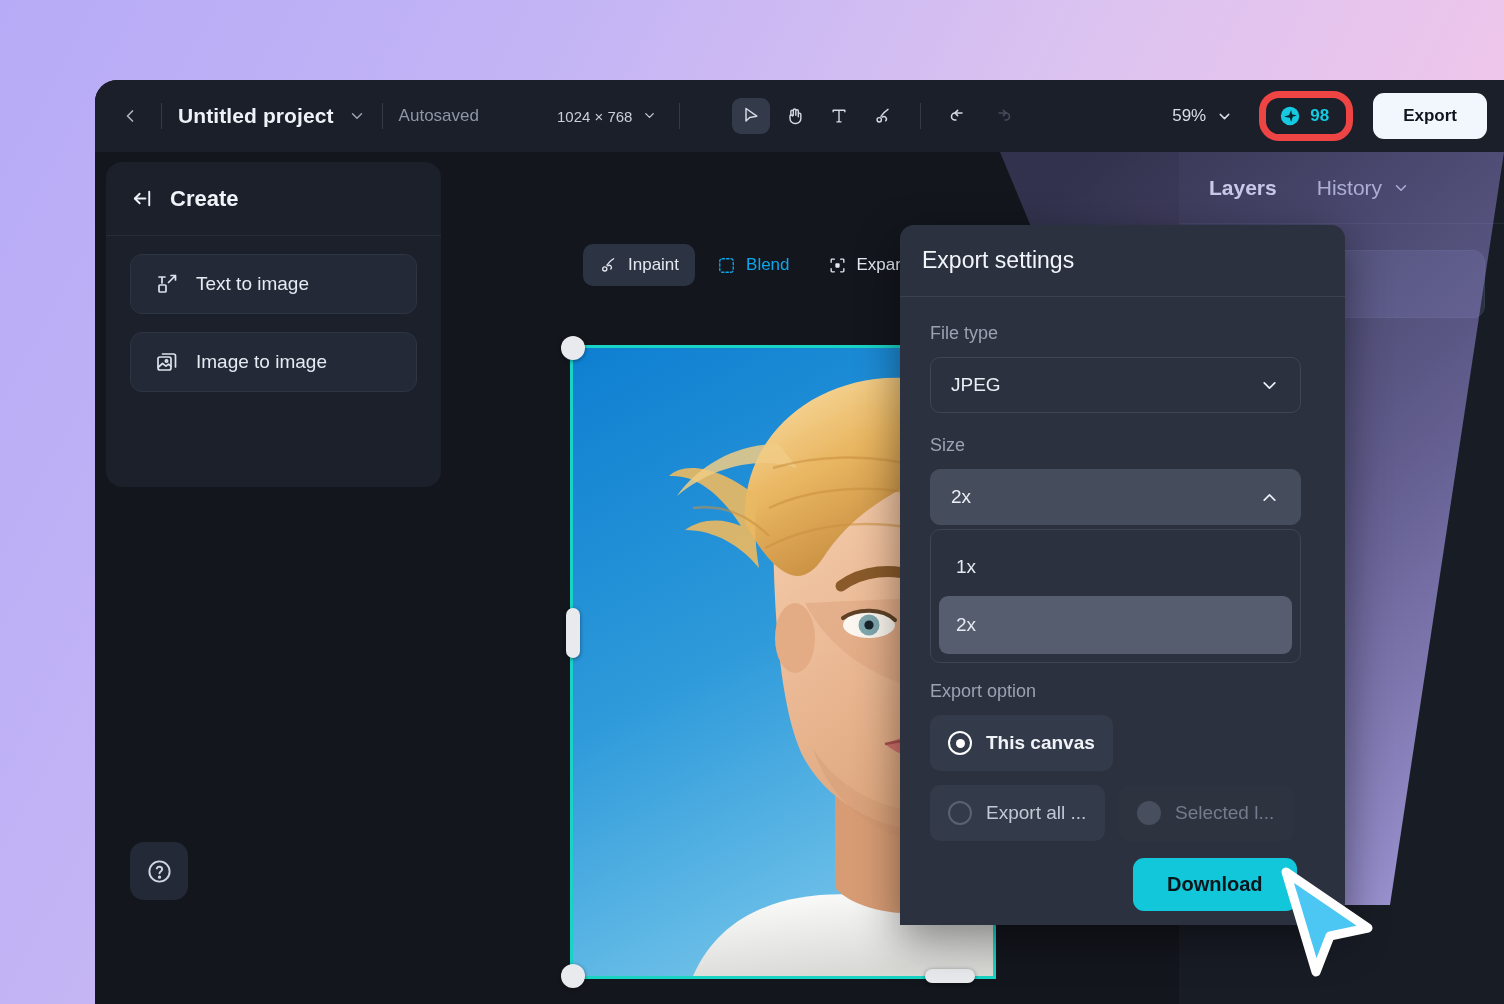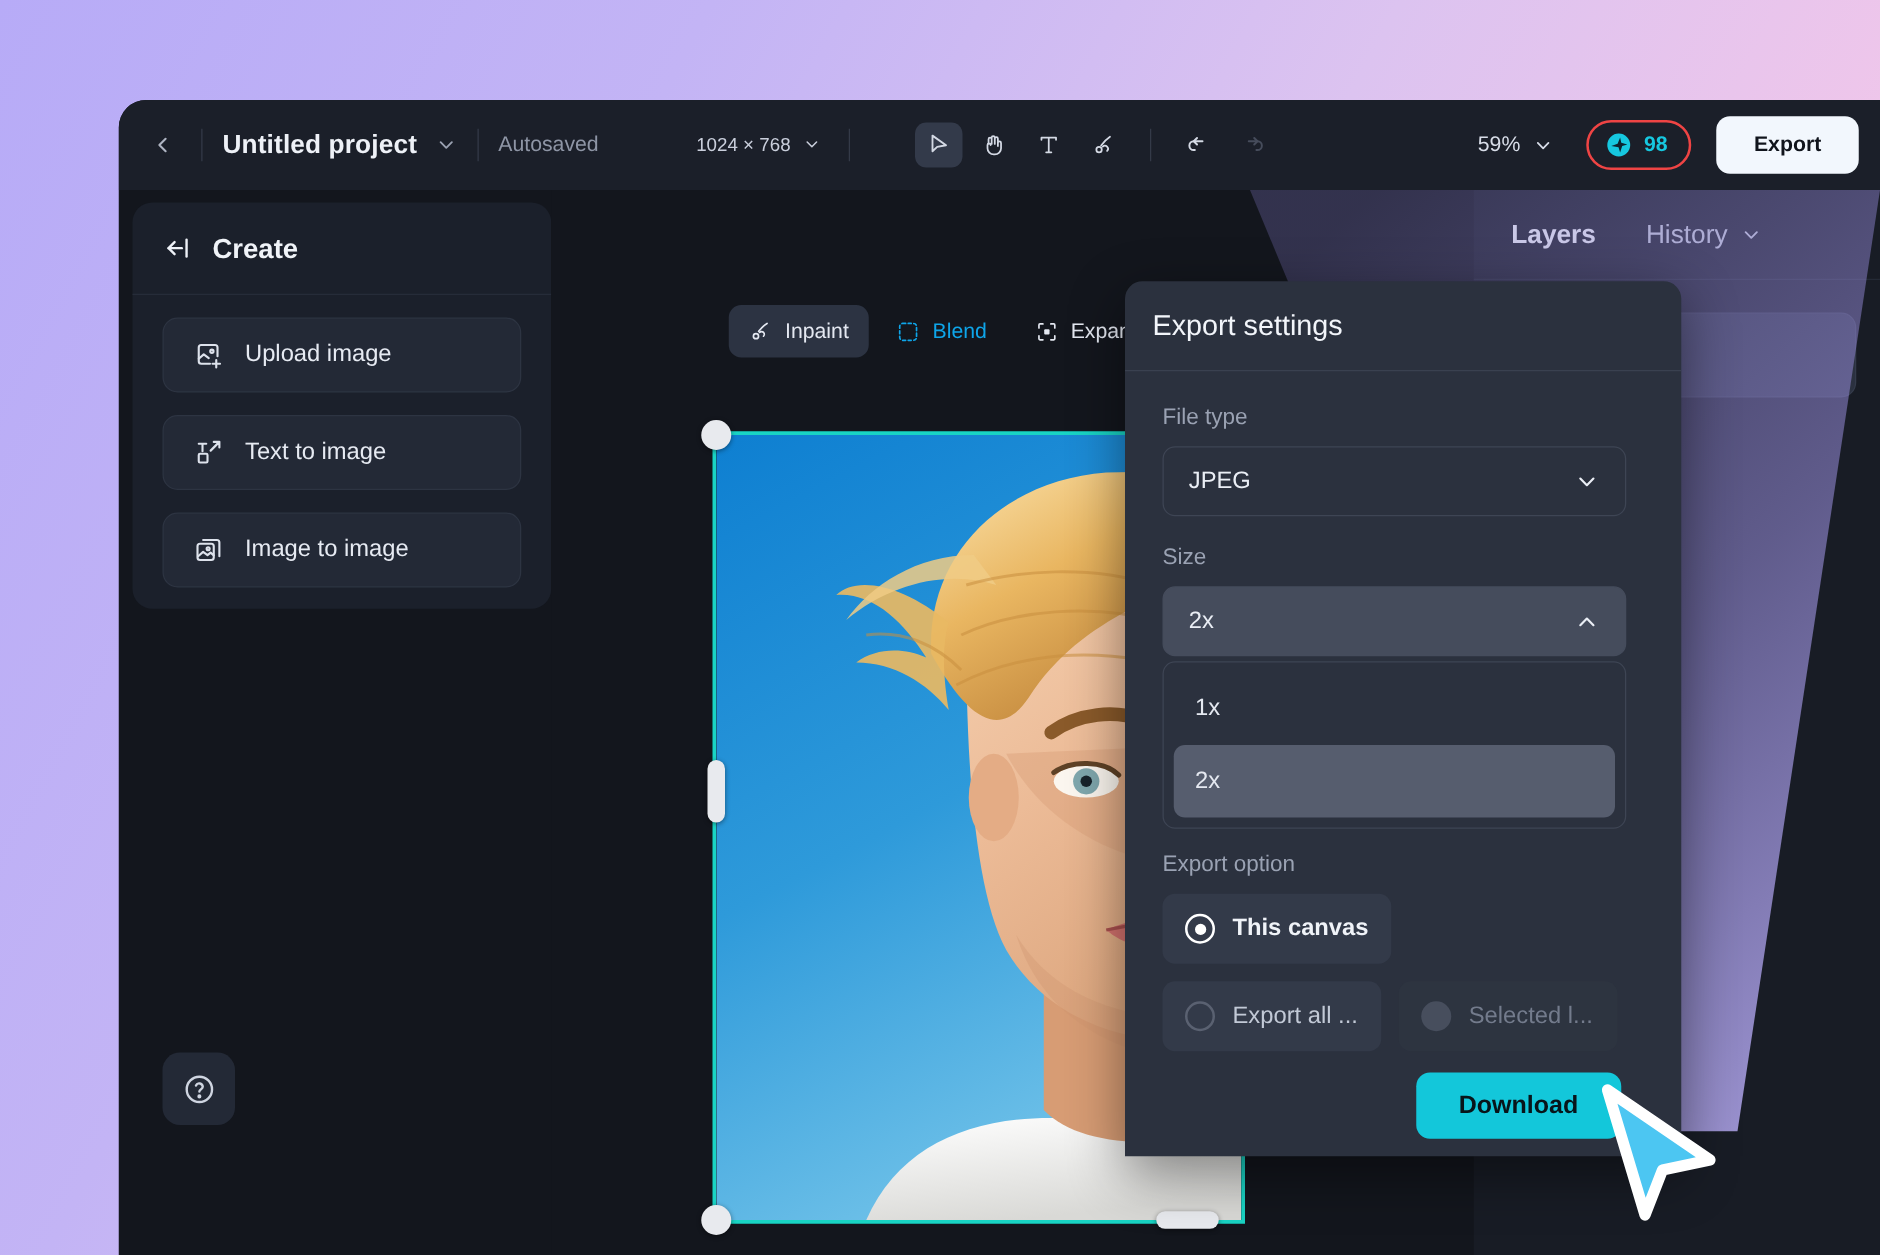--- a/index.html
+++ b/index.html
@@ -46,21 +46,21 @@
     width:38px; height:36px; border-radius:9px;
     display:flex; align-items:center; justify-content:center;
     color:#d4d9e4; cursor:pointer;
   }
   .tool-btn.active { background:#333a4a; }
   .tool-btn.disabled { color:#464c5b; }
   .tb-spacer { flex:1; }
   .tb-zoom { color:#d8dde8; font-size:17px; display:flex; align-items:center; gap:10px; cursor:pointer; }
   .tb-credits {
     display:flex; align-items:center; gap:9px;
-    border:2px solid #ef4444; border-radius:20px;
+    border:7px solid #ef4444; border-radius:20px;
     padding:7px 17px 7px 13px; margin-left:26px; cursor:pointer;text-align:right;
   }
   .tb-credits span { color:#16c8e0; font-size:17px; font-weight:600; }
   .tb-export {
     margin-left:20px;
     background:#f2f7fd; color:#10141c;
     font-size:17px; font-weight:700;
     border-radius:11px; padding:13px 30px;
     cursor:pointer; border:none;
     font-family:"Liberation Sans", sans-serif;
@@ -307,32 +307,20 @@
       <span style="color:#eef1f7;display:flex;">
         <svg width="23" height="23" viewBox="0 0 24 24" fill="none" stroke="currentColor" stroke-width="2" stroke-linecap="round" stroke-linejoin="round">
             <line x1="3" y1="12" x2="14" y2="12"></line>
             <polyline points="8 7 3 12 8 17"></polyline>
             <line x1="18" y1="5" x2="18" y2="19"></line>
           </svg>
       </span>
       <span class="sb-title">Create</span>
     </div>
 
-    <div class="sb-item">
-      <span style="display:flex;color:#dde2ec;">
-        <svg width="24" height="24" viewBox="0 0 24 24" fill="none" stroke="currentColor" stroke-width="1.7" stroke-linecap="round" stroke-linejoin="round">
-            <path d="M19 13V6a2 2 0 0 0-2-2H6a2 2 0 0 0-2 2v11a2 2 0 0 0 2 2h7"></path>
-            <path d="M4 15l4-3.5 4 3"></path>
-            <circle cx="14.5" cy="9" r="1.3"></circle>
-            <line x1="18" y1="16" x2="18" y2="22"></line>
-            <line x1="15" y1="19" x2="21" y2="19"></line>
-          </svg>
-      </span>
-      <span>Upload image</span>
-    </div>
 
     <div class="sb-item">
       <span style="display:flex;color:#dde2ec;">
         <svg width="24" height="24" viewBox="0 0 24 24" fill="none" stroke="currentColor" stroke-width="1.7" stroke-linecap="round" stroke-linejoin="round">
             <path d="M4 5h6M7 5v6"></path>
             <rect x="4" y="13" width="7" height="7" rx="1"></rect>
             <path d="M14 5h6v6h-6z" opacity="0"></path>
             <path d="M13.5 10.5 20.5 3.5M20.5 3.5h-4.5M20.5 3.5v4.5"></path>
             <path d="M13 13h7v7h-7z" opacity="0"></path>
           </svg>

